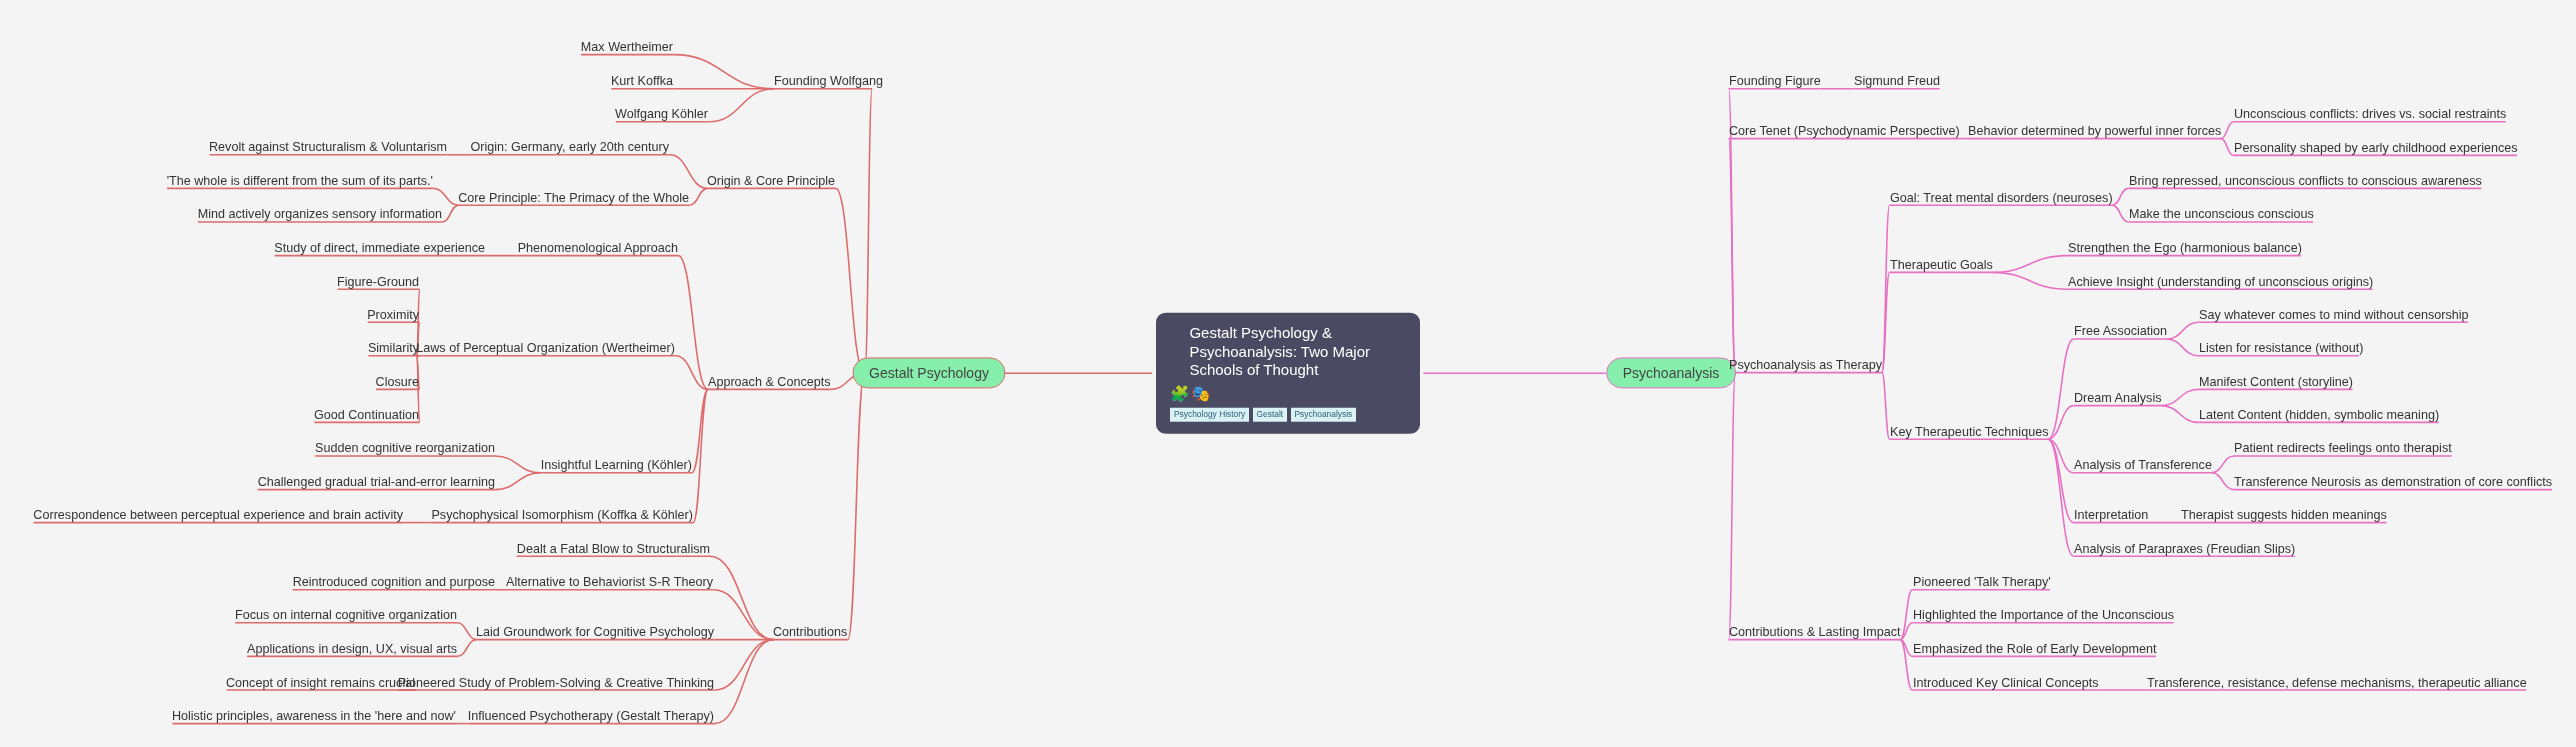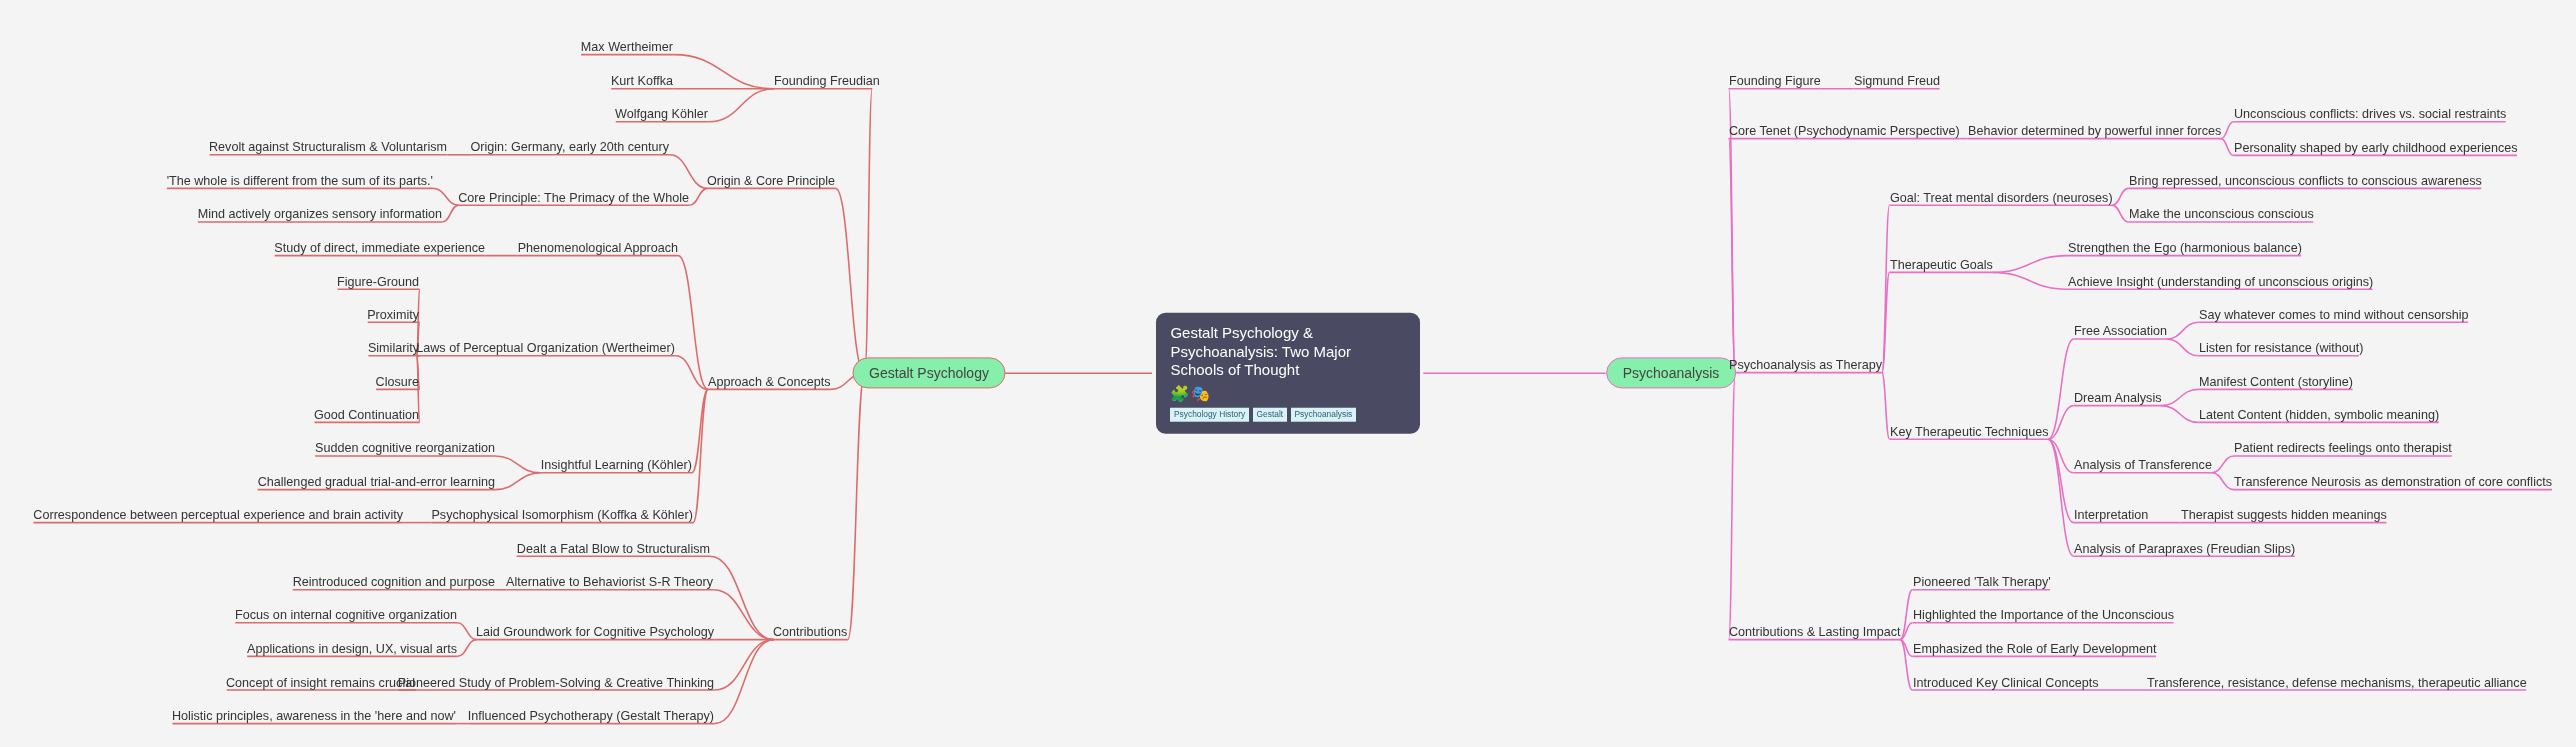--- a/index.html
+++ b/index.html
@@ -27,21 +27,21 @@
     padding:6.6px 15.6px;font-size:14px;color:#444;
   }
   .pill.pink{border-color:#e86fc4;}
   #root{
     position:absolute;transform:translate(-50%,-50%);
     background:#4a4a63;border-radius:9.6px;
     padding:10.8px 14.4px 12px 14.4px;
     box-sizing:border-box;
     width:264px;
   }
-  #root .title{color:#ffffff;font-size:15px;line-height:1.25;font-weight:400;}
+  #root .title{color:#ffffff;font-size:15px;line-height:1.25;font-weight:400;margin-left:19px;}
   #root .emoji{font-size:15.6px;margin-top:4.8px;letter-spacing:1.2px;}
   #root .tags{margin-top:5.4px;display:flex;gap:4.2px;flex-wrap:wrap;}
   #root .tag{
     background:#d8f2f6;color:#2f5d78;border-radius:0;
     padding:1.2px 3.6px;font-size:8.4px;line-height:1.3;
   }
 </style>
 </head>
 <body>
 
@@ -191,21 +191,21 @@
     <div class="emoji">🧩🎭</div>
     <div class="tags">
         <span class="tag">Psychology History</span>
         <span class="tag">Gestalt</span>
         <span class="tag">Psychoanalysis</span>
       </div>
   </div>
 
 <div class="pill" style="left: 929px; top: 373px;">Gestalt Psychology</div>
     <div class="pill pink" style="left: 1671px; top: 373px;">Psychoanalysis</div>
-    <div class="node" style="top: 81px; left: 774px;">Founding Freudian</div>
+    <div class="node" style="top: 81px; left: 774px;">Founding Wolfgang</div>
     <div class="node r" style="top: 47px; right: 1903px;">Max Wertheimer</div>
     <div class="node r" style="top: 81px; right: 1903px;">Kurt Koffka</div>
     <div class="node r" style="top: 114px; right: 1868px;">Wolfgang Köhler</div>
     <div class="node" style="top: 181px; left: 707px;">Origin &amp; Core Principle</div>
     <div class="node r" style="top: 147px; right: 1907px;">Origin: Germany, early 20th century</div>
     <div class="node r" style="top: 147px; right: 2129px;">Revolt against Structuralism &amp; Voluntarism</div>
     <div class="node r" style="top: 198px; right: 1887px;">Core Principle: The Primacy of the Whole</div>
     <div class="node r" style="top: 181px; right: 2143px;">'The whole is different from the sum of its parts.'</div>
     <div class="node r" style="top: 214px; right: 2134px;">Mind actively organizes sensory information</div>
     <div class="node" style="top: 382px; left: 708px;">Approach &amp; Concepts</div>

